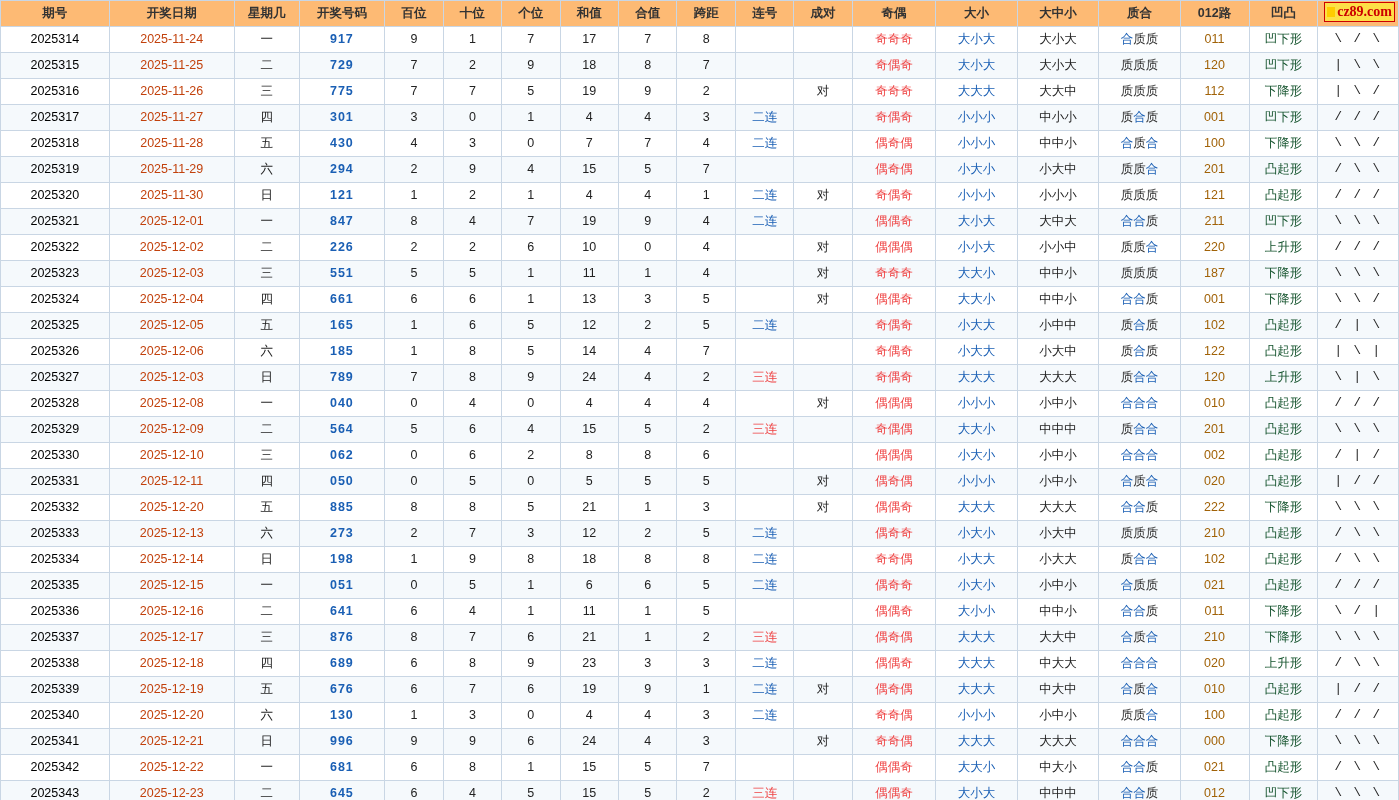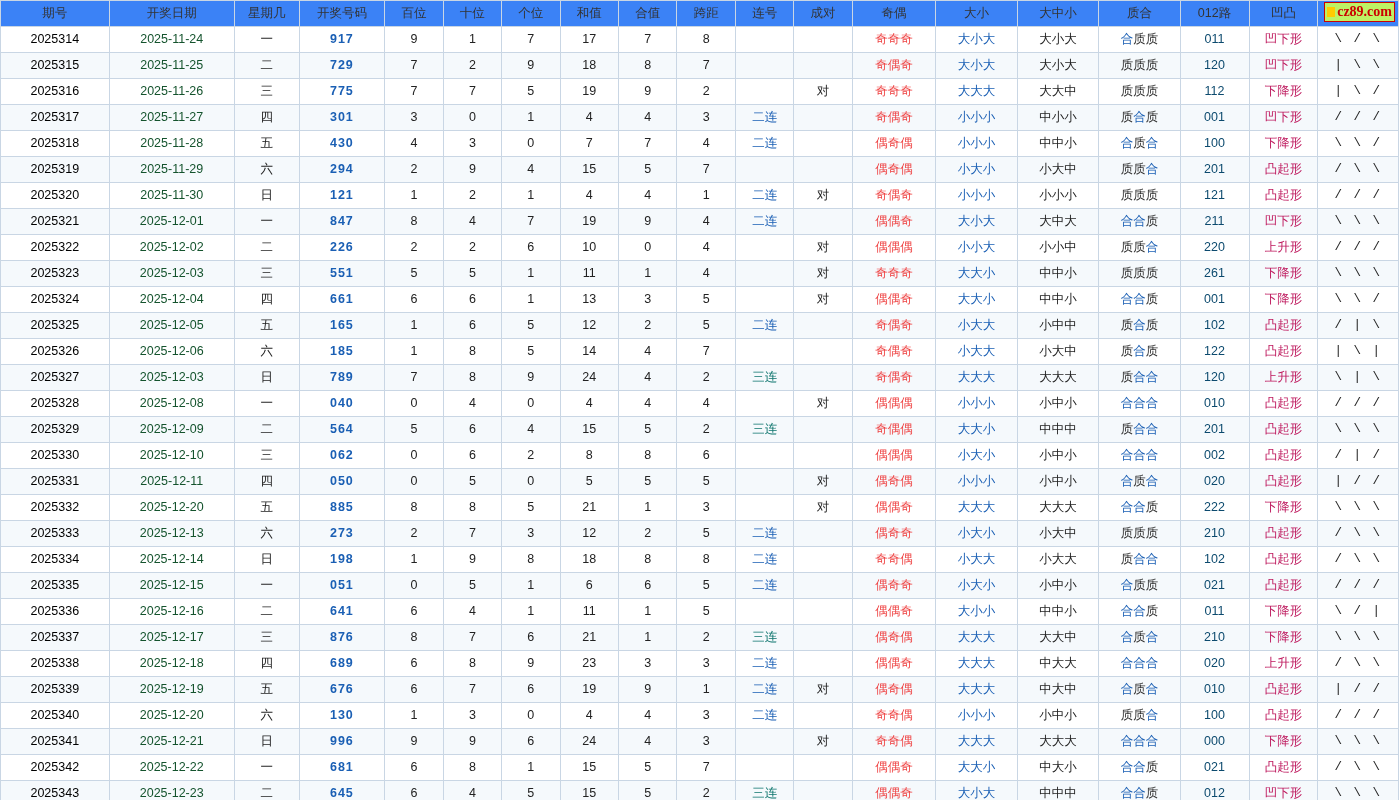--- a/index.html
+++ b/index.html
@@ -23,57 +23,57 @@
   table.lottery th, table.lottery td {
     border: 1px solid #c9d6e4;
     text-align: center;
     padding: 0;
     height: 25px;
     line-height: 25px;
     white-space: nowrap;
     overflow: hidden;
   }
   thead th, tfoot th {
-    background: #3b82f6;
+    background: #fdba74;
     color: #333333;
-    font-weight: normal;
+    font-weight: bold;
     font-size: 12.5px;
     height: 28px;
     line-height: 28px;
   }
   tbody tr:nth-child(odd) { background: #ffffff; }
   tbody tr:nth-child(even) { background: #f5f9fc; }
 
   .c-issue { color: #000000; }
-  .c-date { color: #14532d; }
+  .c-date { color: #c2410c; }
   .c-week { color: #222222; }
   .c-code { color: #1a5fb4; font-weight: bold; letter-spacing: 1px; }
   .c-num { color: #222222; }
   .c-lian { color: #1a5fb4; }
-  .c-lian3 { color: #0f766e; }
+  .c-lian3 { color: #ef4444; }
   .c-cheng { color: #222222; }
   .c-jiou { color: #ef4444; }
   .c-daxiao { color: #1a5fb4; }
   .c-dzx { color: #222222; }
   .c-zhihe { color: #222222; }
-  .c-lu { color: #0c4a6e; }
-  .c-autu { color: #be185d; }
+  .c-lu { color: #a16207; }
+  .c-autu { color: #14532d; }
   .c-zoushi { color: #222222; letter-spacing: 2px; font-family: "Liberation Mono", monospace; }
 
   .zh-blue { color: #1a5fb4; }
   .zh-dark { color: #333333; }
 
   
   .watermark {
     position: absolute;
     top: 2px;
     right: 4px;
     display: flex;
     align-items: center;
-    background: #bef264;
+    background: #fde047;
     border: 1px solid #cc0000;
     padding: 0 2px;
     height: 18px;
     line-height: 18px;
   }
   .watermark .blk {
     width: 8px; height: 10px;
     background: #ffcc00;
     margin-right: 2px;
   }
@@ -335,21 +335,21 @@
           <td class="c-num">1</td>
           <td class="c-num">11</td>
           <td class="c-num">1</td>
           <td class="c-num">4</td>
           <td class="c-lian"></td>
           <td class="c-cheng">对</td>
           <td class="c-jiou">奇奇奇</td>
           <td class="c-daxiao">大大小</td>
           <td class="c-dzx">中中小</td>
           <td class="c-zhihe"><span class="zh-dark">质</span><span class="zh-dark">质</span><span class="zh-dark">质</span></td>
-          <td class="c-lu">261</td>
+          <td class="c-lu">187</td>
           <td class="c-autu">下降形</td>
           <td class="c-zoushi">\ \ \</td>
         </tr>
         <tr>
           <td class="c-issue">2025324</td>
           <td class="c-date">2025-12-04</td>
           <td class="c-week">四</td>
           <td class="c-code">661</td>
           <td class="c-num">6</td>
           <td class="c-num">6</td>

